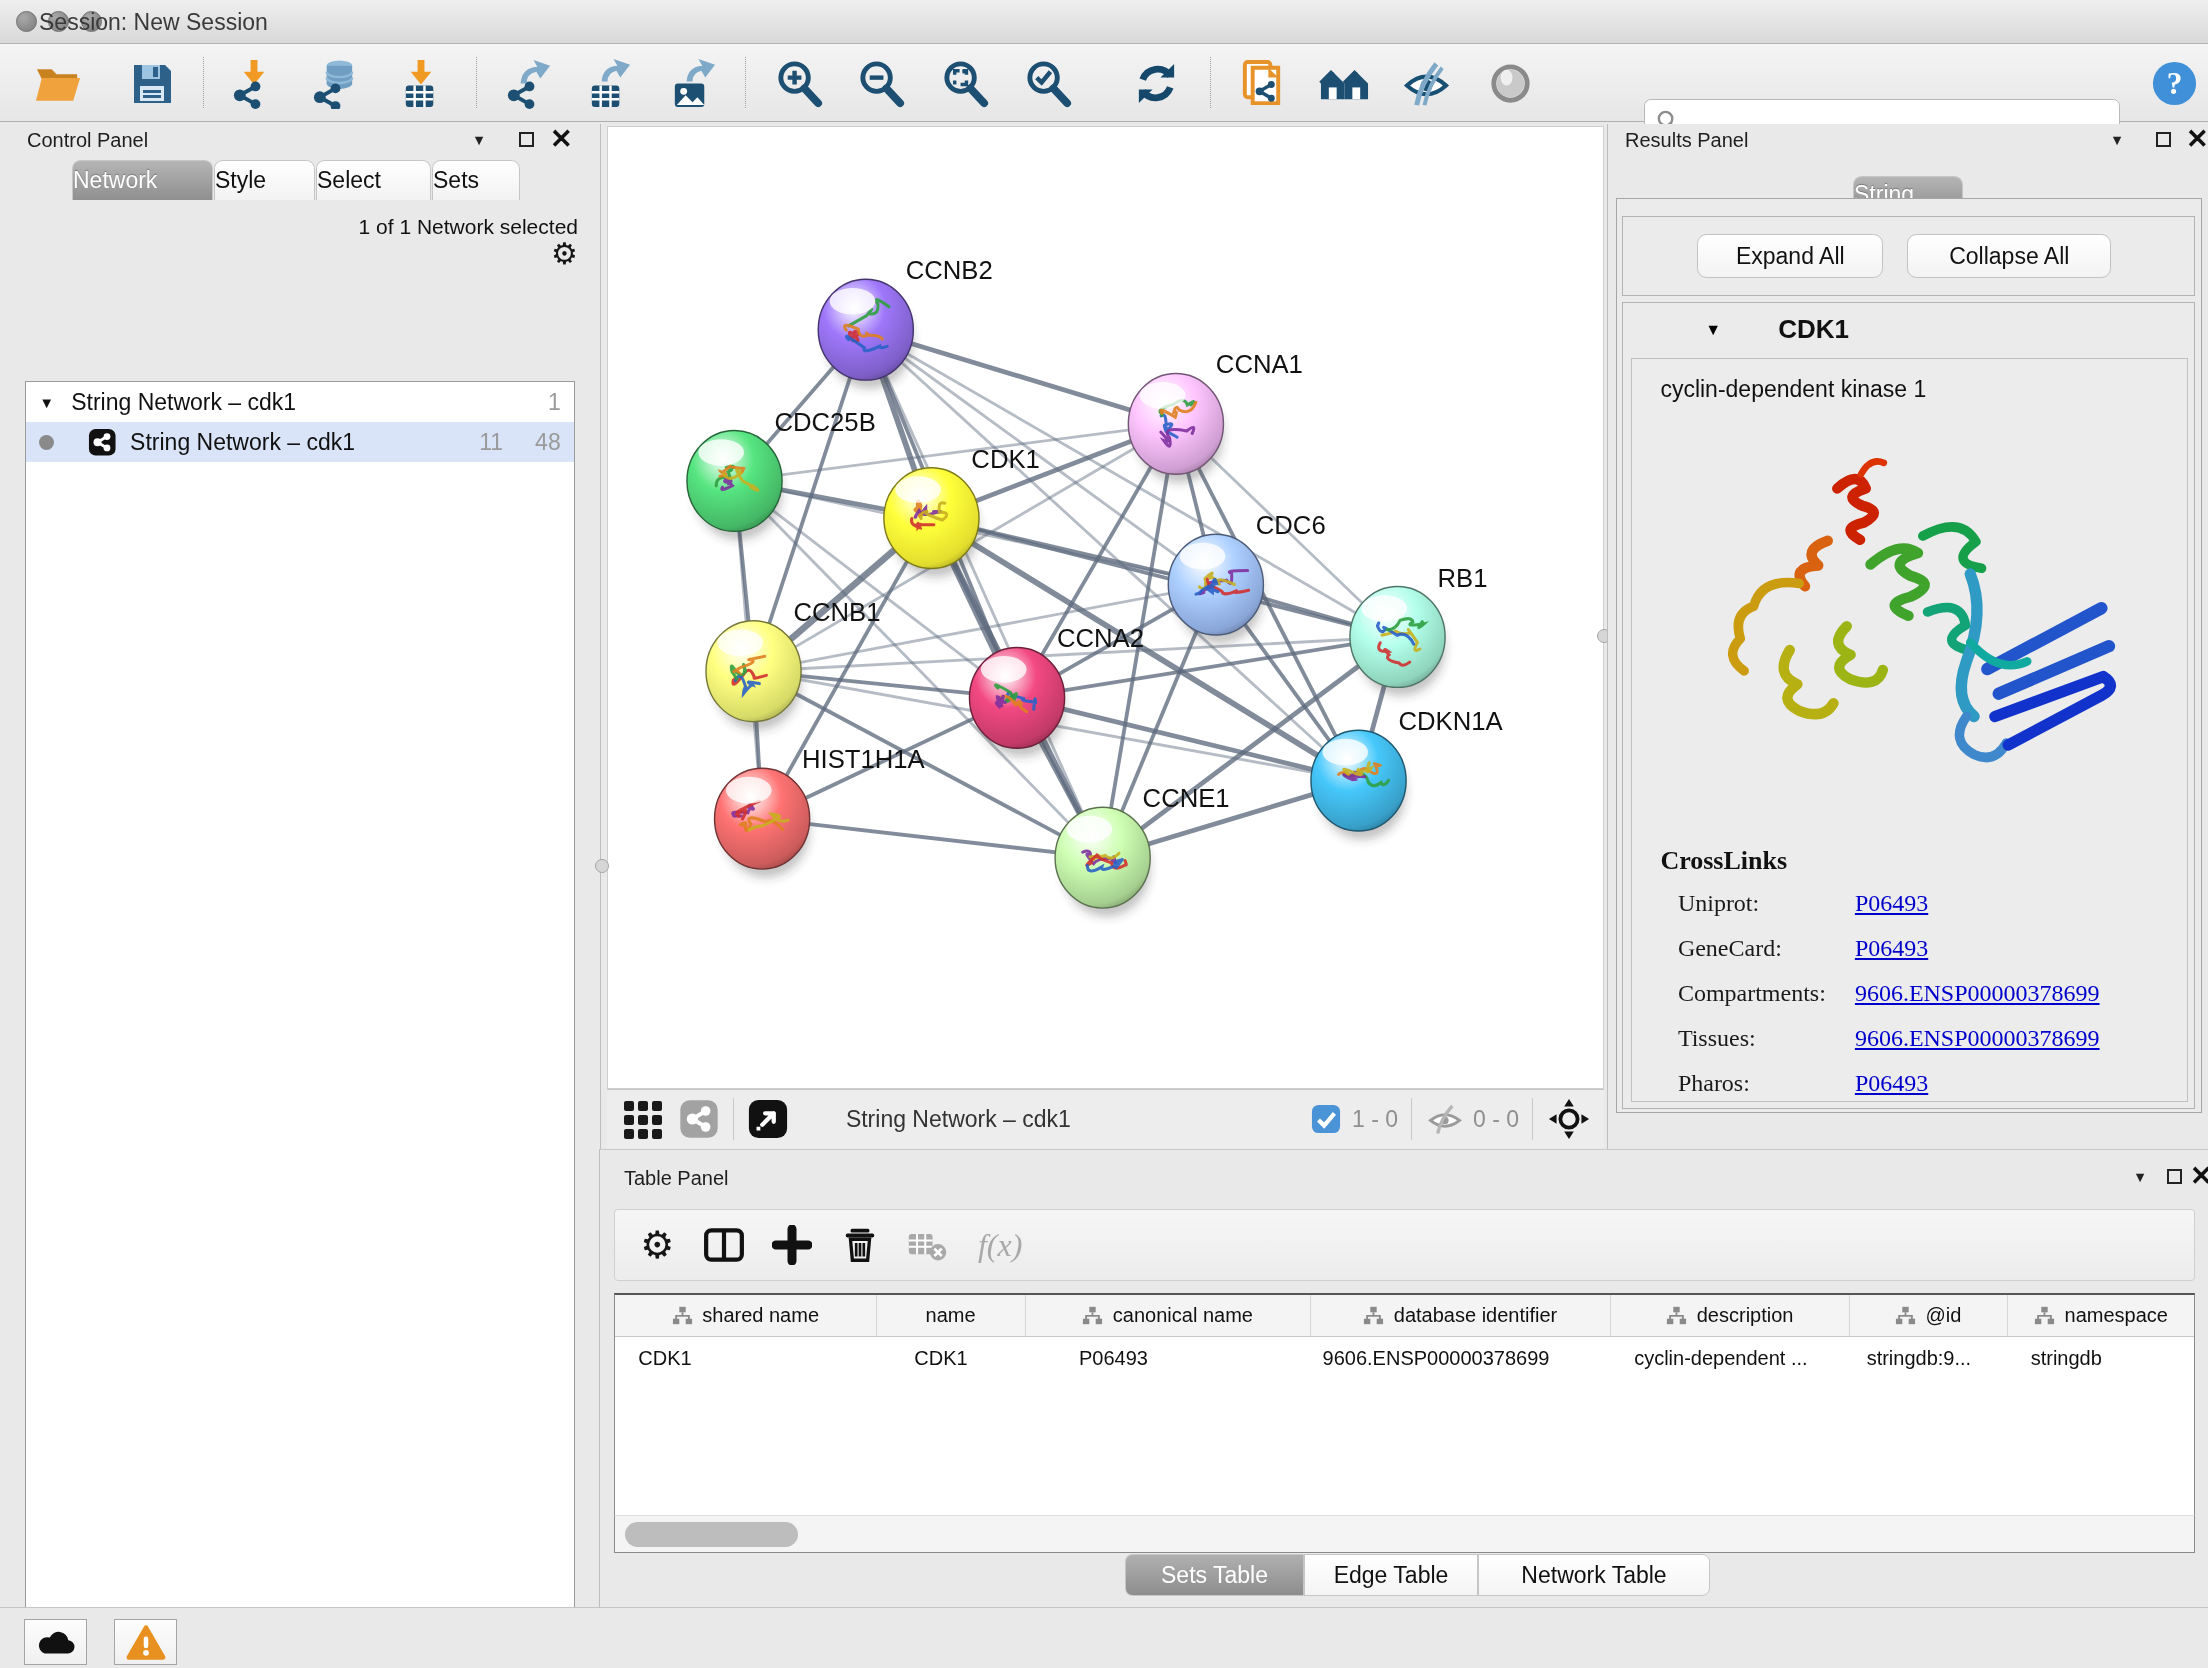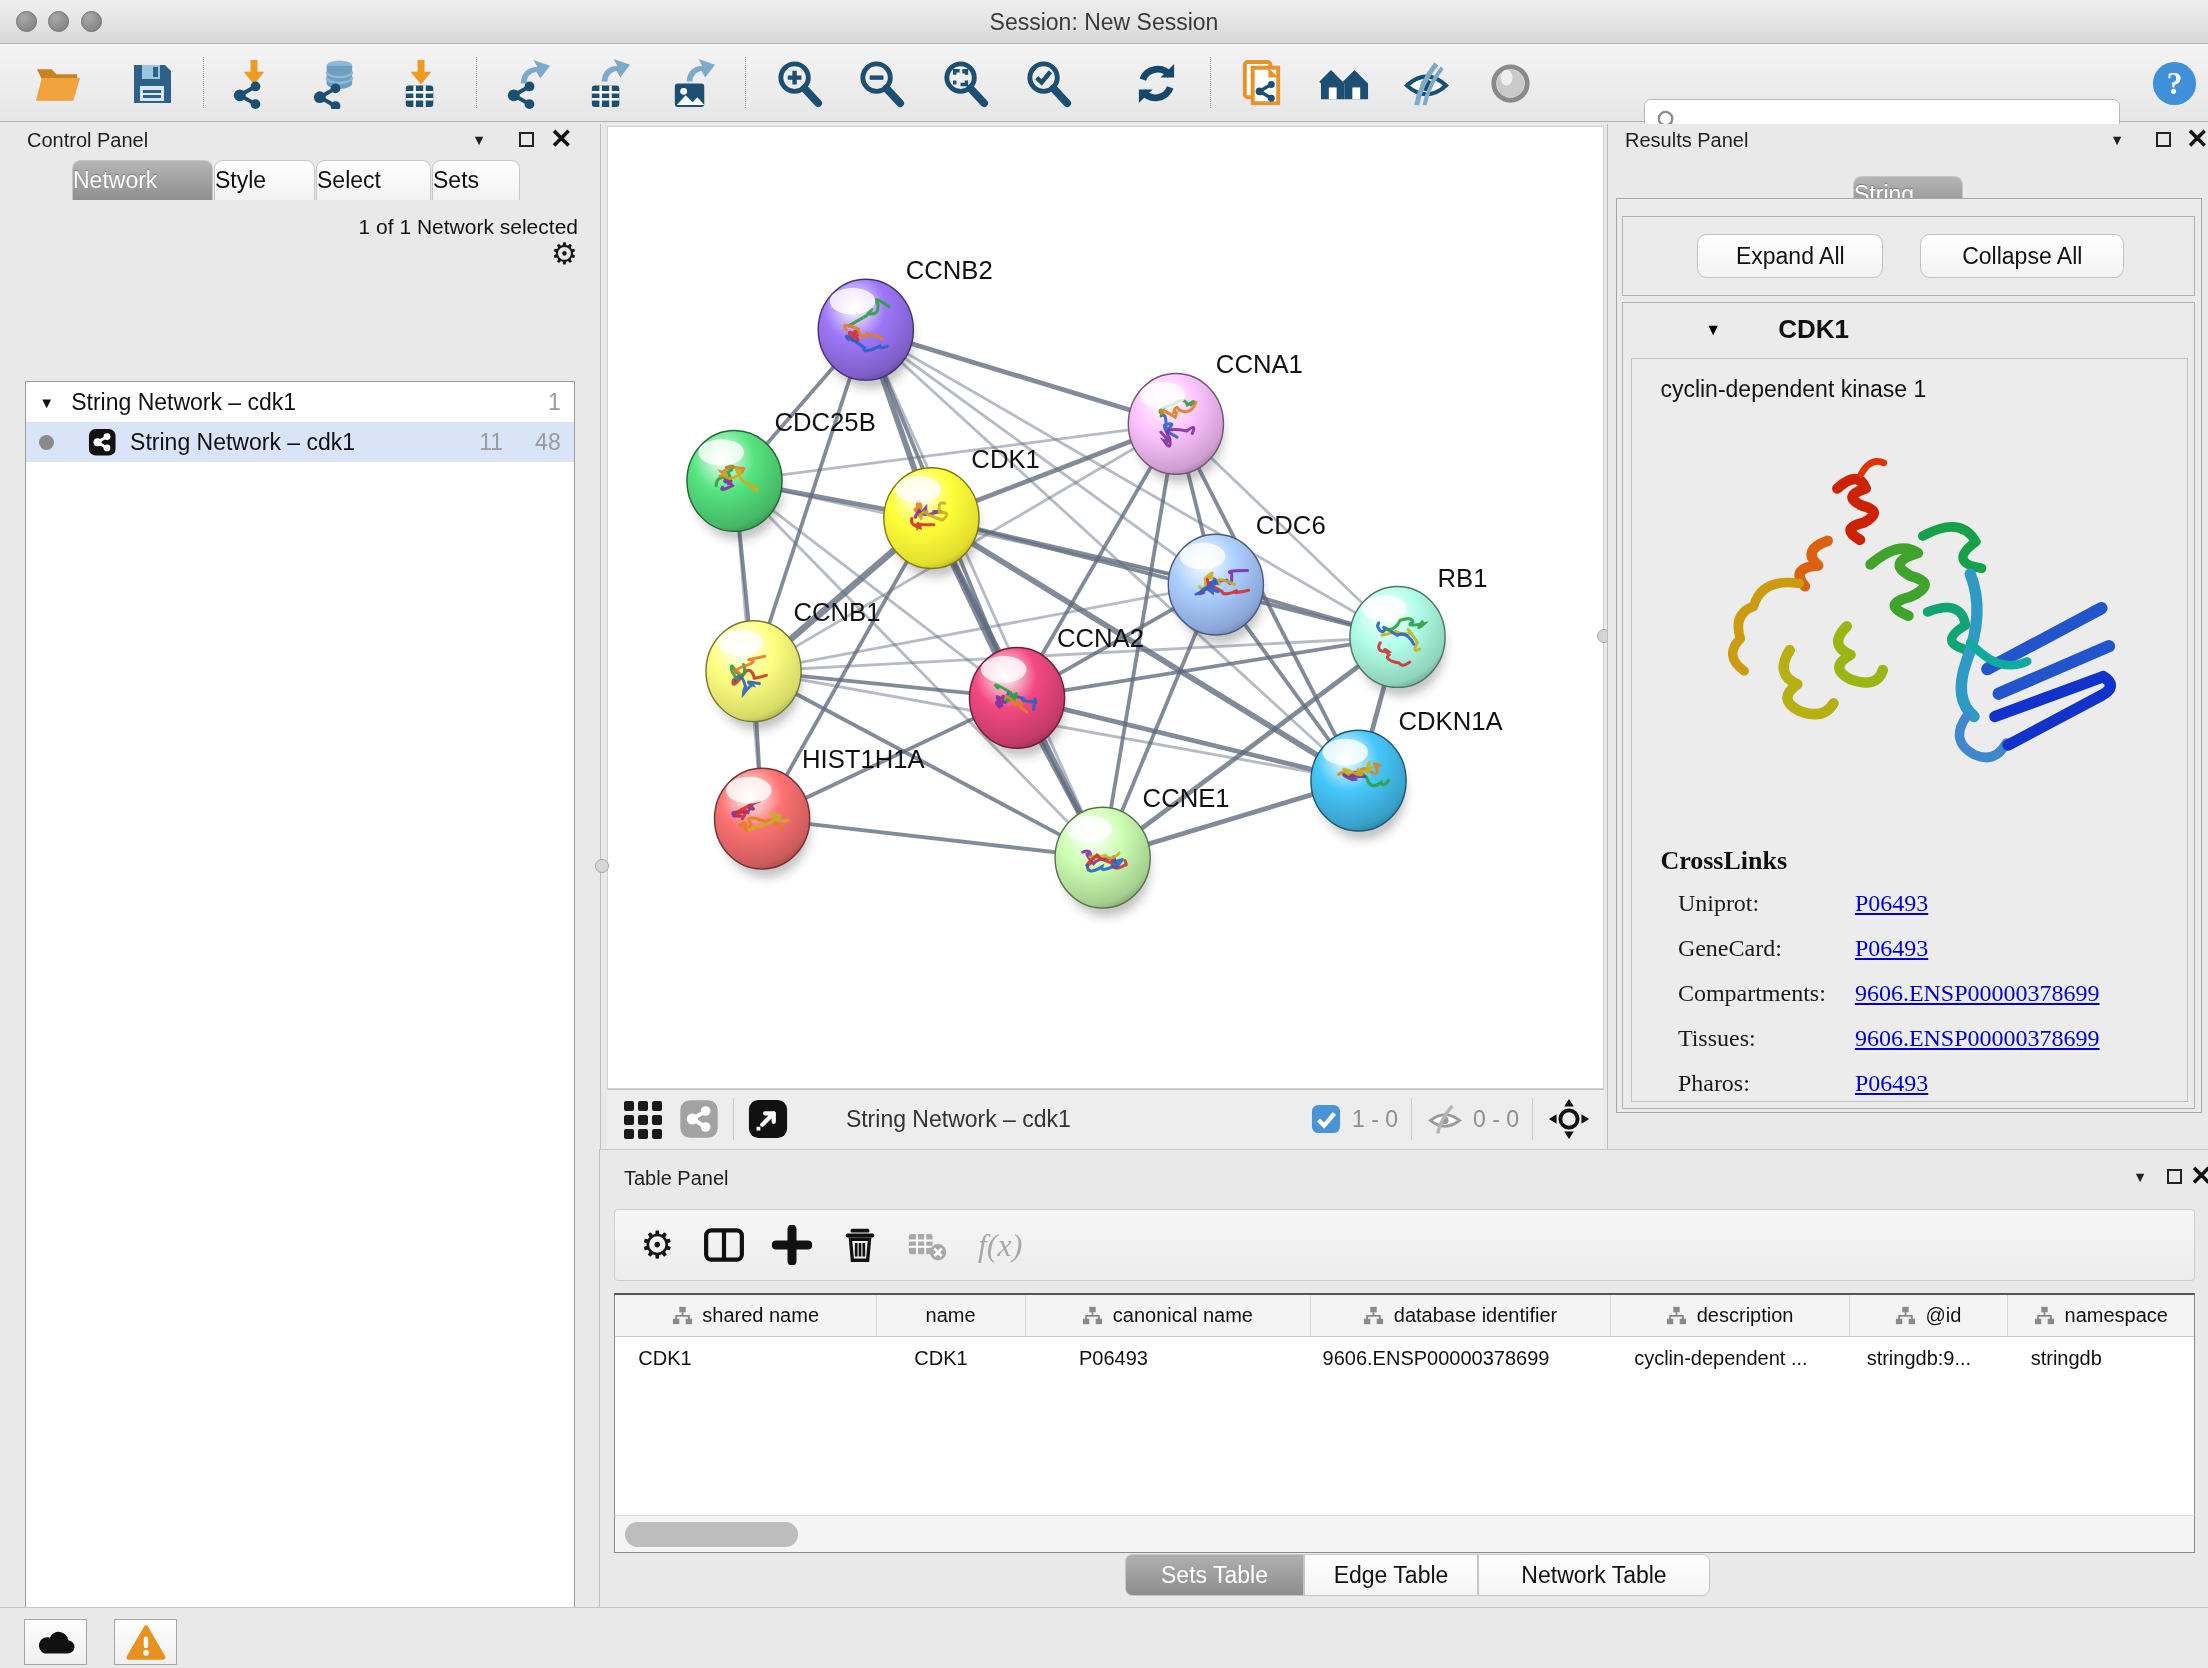--- a/index.html
+++ b/index.html
@@ -6,21 +6,21 @@
   html,body { width:2208px; height:1668px; }
   body { font-family:"Liberation Sans", sans-serif; background:#e9e9e9; position:relative; overflow:hidden; }
   .abs { position:absolute; }
 
   
   #titlebar { left:0; top:0; width:2208px; height:44px;
     background:linear-gradient(#efefef,#d8d8d8); border-bottom:1px solid #b4b4b4; }
   .traffic { width:21px; height:21px; border-radius:50%;
     background:radial-gradient(circle at 35% 30%, #a9a9a9, #7a7a7a); border:1px solid #6d6d6d;
     display:inline-block; margin-right:11.4px; }
-  #win-title { width:100%; text-align:center; top:8.6px; font-size:23px; color:#3a3a3a; }
+  #win-title { width:100%; top:8.6px; font-size:23px; color:#3a3a3a;padding-left:39px; }
 
   
   #toolbar { left:0; top:44px; width:2208px; height:78px;
     background:linear-gradient(#f4f4f4,#e6e6e6); border-bottom:1px solid #b0b0b0; }
   .tb-ico { top:13.3px; width:53px; height:53px; display:flex; align-items:center; justify-content:center; }
   .tb-div { top:13.3px; width:0; height:51px; border-left:1.9px dotted #9f9f9f; }
   #search-box { left:1644px; top:55px; width:476px; height:42px; background:#fff;
     border:1px solid #b9b9b9; border-radius:6.7px; display:flex; align-items:center; padding-left:9.5px; }
   #search-box input { border:none; outline:none; font-size:21px; width:418px; background:transparent; }
 
@@ -610,21 +610,21 @@
 
   <div class="abs tab active" style="left:245px; top:52px; width:110px; height:36px; border-radius:8.6px;">
       <span>String</span>
     </div>
 
   <div id="rp-outer" class="abs">
     <div class="abs" style="left:5.7px; top:17px; width:573px; height:80px; border:1px solid #b3b3b3; background:#ebebeb;">
       <div class="abs rp-btn" style="left:74px; top:17px; width:186px;">
           <span>Expand All</span>
         </div>
-      <div class="abs rp-btn" style="left:297px; top:17px; width:204px;">
+      <div class="abs rp-btn" style="left:284px; top:17px; width:204px;">
           <span>Collapse All</span>
         </div>
     </div>
 
     <div class="abs" style="left:5.7px; top:103px; width:573px; height:807px; border:1px solid #b3b3b3; background:#ebebeb;">
       <div class="abs" style="left:0; top:0; width:571px; height:53px; display:flex; align-items:center;">
         <span style="margin-left:82px; font-size:16px;">▼</span>
         <span style="margin-left:57px; font-size:26px; font-weight:bold; color:#111;">CDK1</span>
       </div>
       <div class="abs" style="left:7.6px; top:55px; width:557px; height:744px; border:1px solid #c0c0c0; background:#ececec; overflow:hidden;">

